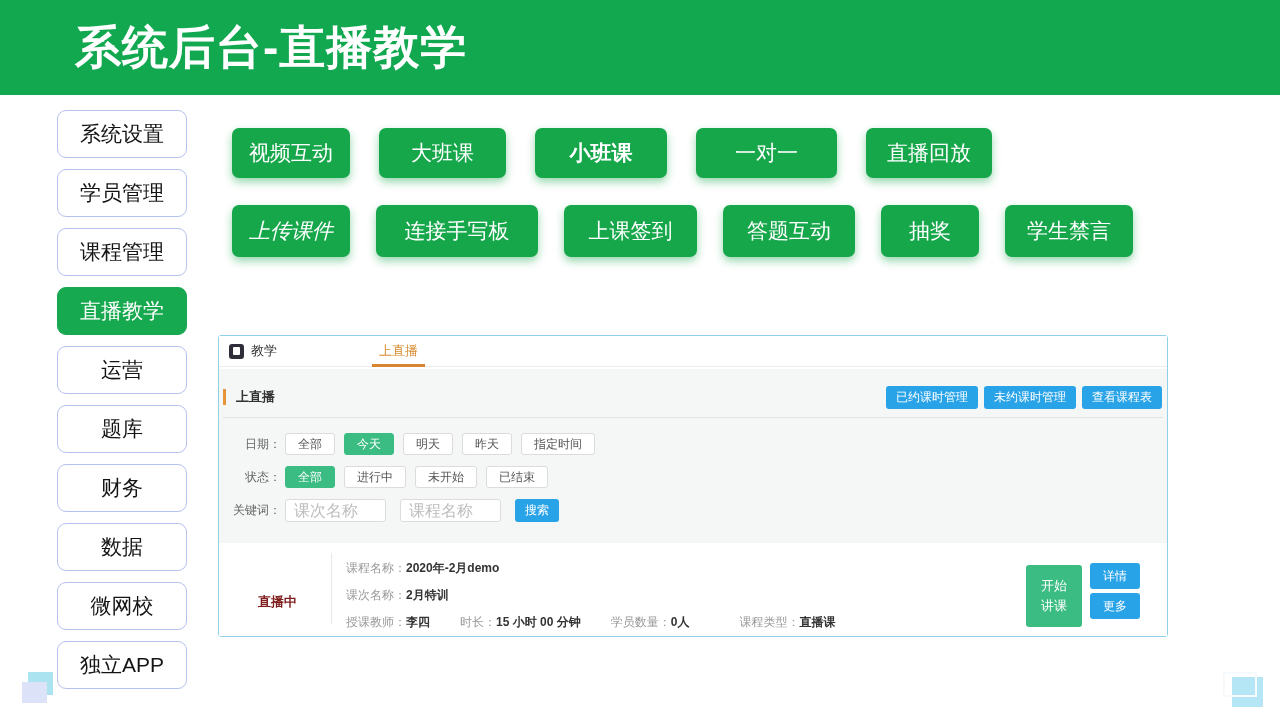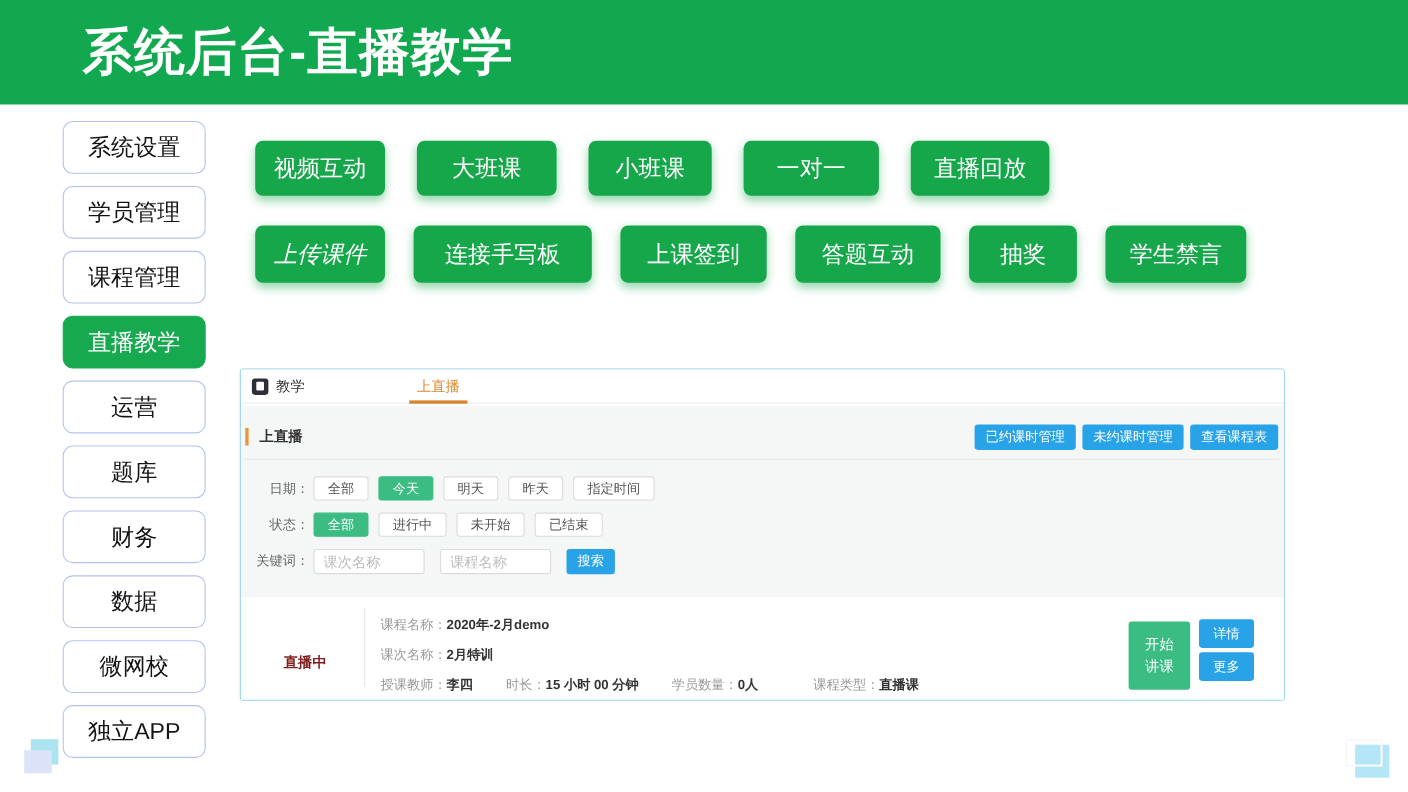--- a/index.html
+++ b/index.html
@@ -30,21 +30,21 @@
   .features { position:absolute; left:232px; top:128px; }
   .frow { display:flex; align-items:stretch; }
   .frow1 { gap:29px; height:50px; }
   .frow2 { gap:26px; height:52px; margin-top:27px; }
   .fbtn {
     background:#16a74b; color:#fff; font-size:21px; border:none; border-radius:7px;
     display:flex; align-items:center; justify-content:center;
     box-shadow:0 4px 9px rgba(22,167,75,0.45); cursor:pointer; white-space:nowrap;
   }
   .frow1 .fbtn:nth-child(1){width:118px;} .frow1 .fbtn:nth-child(2){width:127px;}
-  .frow1 .fbtn:nth-child(3){width:112px;} .frow1 .fbtn:nth-child(4){width:123px;}
+  .frow1 .fbtn:nth-child(3){width:132px;font-weight:bold;} .frow1 .fbtn:nth-child(4){width:141px;}
   .frow1 .fbtn:nth-child(5){width:126px;}
   .frow2 .fbtn:nth-child(1){width:118px;font-style:italic;} .frow2 .fbtn:nth-child(2){width:162px;}
   .frow2 .fbtn:nth-child(3){width:133px;} .frow2 .fbtn:nth-child(4){width:132px;}
   .frow2 .fbtn:nth-child(5){width:98px;}  .frow2 .fbtn:nth-child(6){width:128px;}
 
   
   .panel {
     position:absolute; left:218px; top:335px; width:950px; height:302px;
     background:#fff; border:1px solid #8fd0e8; border-radius:3px;
   }
@@ -70,21 +70,21 @@
   .filter-row { display:flex; align-items:center; margin-bottom:11px; }
   .flabel { width:49px; margin-left:13px; margin-right:4px; font-size:12px; color:#666; text-align:right; white-space:nowrap; }
   .fopt {
     height:22px; padding:0 12px; display:flex; align-items:center;
     background:#fff; border:1px solid #dcdcdc; border-radius:3px;
     font-size:12px; color:#555; margin-right:9px; cursor:pointer; white-space:nowrap;
   }
   .fopt.active { background:#3bbc83; border-color:#3bbc83; color:#fff; }
   .finput {
     width:101px; height:23px; border:1px solid #dcdcdc; border-radius:3px;
-    padding:0 8px; font-size:13px; color:#333; margin-right:14px; outline:none;
+    padding:0 8px; font-size:16px; color:#333; margin-right:14px; outline:none;
   }
   .finput::placeholder { color:#bdbdbd; }
   .search-btn { background:#29a3e8; color:#fff; border:none; border-radius:3px; font-size:12px; height:23px; padding:0 10px; cursor:pointer; }
 
   .plist { position:relative; height:93px; background:#fff; }
   .live-status { position:absolute; left:39px; top:35px; color:#7f1d1d; font-size:13px; font-weight:bold;margin-top:15px; }
   .vdiv { position:absolute; left:112px; top:10px; bottom:12px; border-left:1px solid #e8e8e8; }
   .details { position:absolute; left:127px; top:12px; font-size:12px; }
   .dline { height:27px; display:flex; align-items:center; white-space:nowrap; }
   .dlabel { color:#999; }

